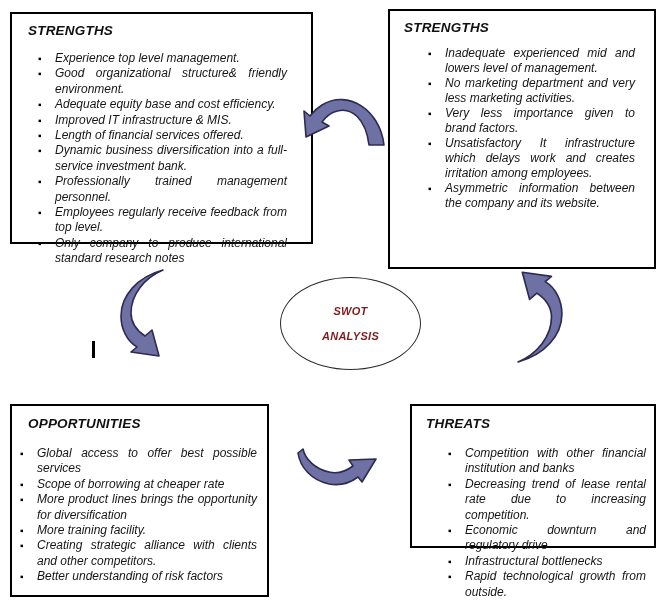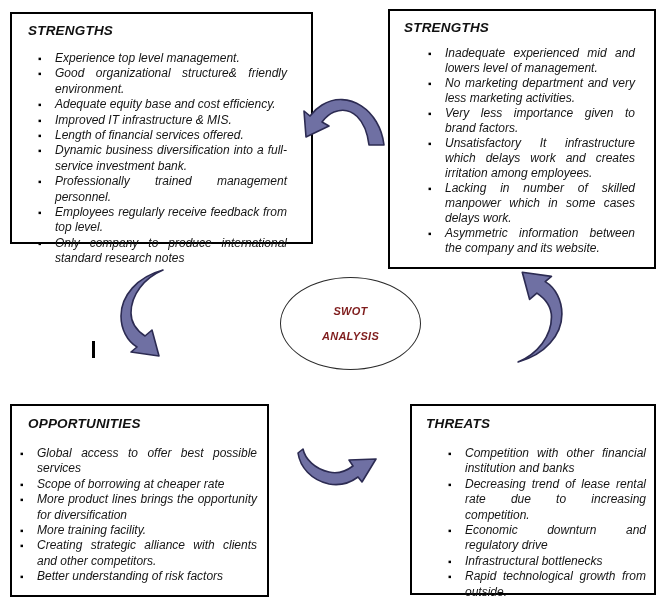--- a/index.html
+++ b/index.html
@@ -68,38 +68,37 @@
     </ul>
   </div>
 
   <div class="swot-box weaknesses" style="left:388px; top:9px; width:268px; height:260px;">
     <div class="box-title">STRENGTHS</div>
     <ul class="swot-list">
       <li>Inadequate experienced mid and lowers level of management.</li>
       <li>No marketing department and very less marketing activities.</li>
       <li>Very less importance given to brand factors.</li>
       <li>Unsatisfactory It infrastructure which delays work and creates irritation among employees.</li>
-      <li>Lacking in number of skilled manpower which in some cases delays work.</li>
       <li>Asymmetric information between the company and its website.</li>
     </ul>
   </div>
 
   <div class="swot-box opportunities" style="left:10px; top:404px; width:259px; height:193px;">
     <div class="box-title">OPPORTUNITIES</div>
     <ul class="swot-list">
       <li>Global access to offer best possible services</li>
       <li>Scope of borrowing at cheaper rate</li>
       <li>More product lines brings the opportunity for diversification</li>
       <li>More training facility.</li>
       <li>Creating strategic alliance with clients and other competitors.</li>
       <li>Better understanding of risk factors</li>
     </ul>
   </div>
 
-  <div class="swot-box threats" style="left:410px; top:404px; width:246px; height:191px;">
+  <div class="swot-box threats" style="left:410px; top:404px; width:246px; height:144px;">
     <div class="box-title">THREATS</div>
     <ul class="swot-list">
       <li>Competition with other financial institution and banks</li>
       <li>Decreasing trend of lease rental rate due to increasing competition.</li>
       <li>Economic downturn and regulatory drive</li>
       <li>Infrastructural bottlenecks</li>
       <li>Rapid technological growth from outside.</li>
     </ul>
   </div>
 

